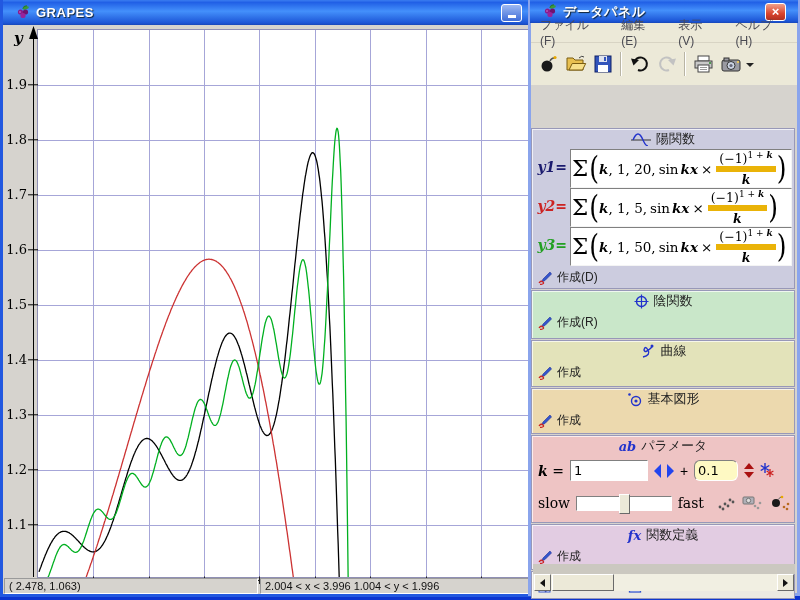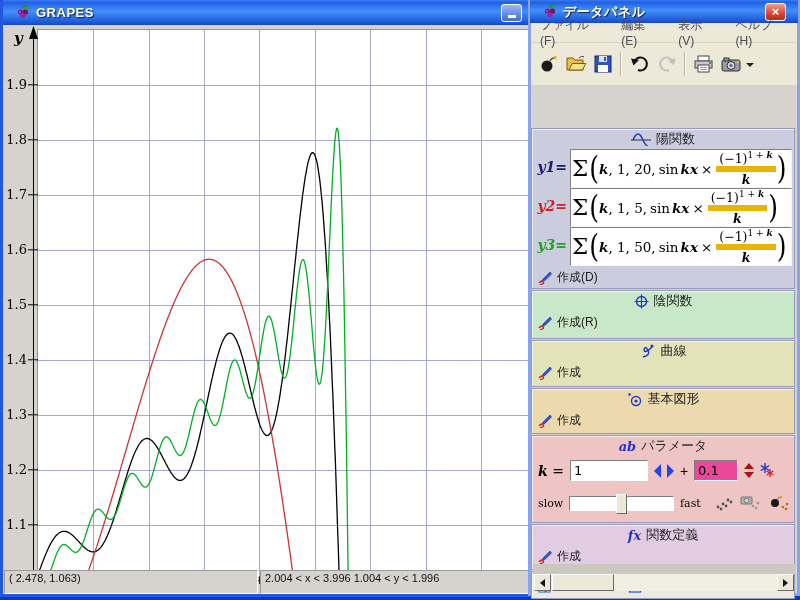--- a/index.html
+++ b/index.html
@@ -14,21 +14,21 @@
   .titlebar .title { color:#fff; font-weight:bold; font-size:13px; margin-left:5px;
     text-shadow:1px 1px 1px #123; letter-spacing:.5px; }
   .win-btn { width:21px; height:18px; border-radius:3px; margin-left:2px;
     border:1px solid #fff; display:flex; align-items:flex-end; justify-content:center;
     background:linear-gradient(180deg,#9db9f2,#3e6cd8); }
   .win-btn .dash { width:8px; height:3px; background:#fff; margin-bottom:3px; }
   .close-btn { background:linear-gradient(180deg,#f0a089,#d9442e 60%,#b03020); color:#fff;
     font-weight:bold; font-size:13px; line-height:16px; align-items:center; }
   #grapes-client { position:absolute; left:0; top:25px; right:0; bottom:0; background:#d6d3ce; }
   #graph-svg { position:absolute; left:0; top:0; }
-  .statusbar { position:absolute; left:1px; right:1px; bottom:0; height:24px; display:flex; gap:2px; }
+  .statusbar { position:absolute; left:1px; right:1px; bottom:0; height:16px; display:flex; gap:2px; }
   .status-cell { background:#d6d3ce; border:1px solid; border-color:#9a9a9a #ffffff #ffffff #9a9a9a;
     font-size:11px; line-height:15px; padding-left:4px; overflow:hidden; white-space:nowrap; color:#111; }
   .status-cell.c1 { width:254px; } .status-cell.c2 { flex:1; }
 
   
   #data-panel { position:absolute; left:528px; top:0; width:272px; height:596px;
     background:#d6d3ce; border:3px solid #8aa4ec; border-top:none; }
   #data-panel .titlebar { height:23px; margin:0 -1px; }
   .menubar { height:20px; background:#ece9d8; display:flex; align-items:center;
     font-size:12px; color:#4a4a52; border-bottom:1px solid #d8d4c4; }
@@ -69,28 +69,28 @@
   .frac sup { font-size:9px; vertical-align:super; }
   .frac .den { padding-top:1px; }
 
   
   .param-row1 { position:absolute; left:6px; top:24px; display:flex; align-items:center; gap:6px; }
   .param-row2 { position:absolute; left:6px; top:57px; right:4px; display:flex; align-items:center; gap:6px; }
   .k-label { font-family:"DejaVu Serif",serif; font-size:14px; }
   .k-label i { font-weight:bold; }
   .param-input { width:78px; height:21px; border:1px solid; border-color:#808080 #fff #fff #808080;
     background:#fff; font-size:13px; padding:0 3px; font-family:"DejaVu Sans",sans-serif; }
-  .step-input { width:44px; background:#ec4899; }
+  .step-input { width:44px; background:#fef9c3;border-radius:6px; }
   .arrow-left,.arrow-right { width:0; height:0; border:7px solid transparent; cursor:pointer; }
   .arrow-left { border-right-color:#2244ee; border-left-width:0; }
   .arrow-right { border-left-color:#2244ee; border-right-width:0; }
   .spinner { display:flex; flex-direction:column; gap:3px; }
   .spin-up { width:0;height:0;border:5px solid transparent;border-bottom:6px solid #aa1111;border-top-width:0; }
   .spin-down { width:0;height:0;border:5px solid transparent;border-top:6px solid #aa1111;border-bottom-width:0; }
-  .sf-label { font-family:"DejaVu Serif",serif; font-size:11px; }
+  .sf-label { font-family:"DejaVu Serif",serif; font-size:14px; }
   .slider-track { width:116px; height:15px; background:#fff; border:1px solid;
     border-color:#808080 #fff #fff #808080; position:relative; }
   .slider-thumb { position:absolute; left:45%; top:-3px; width:11px; height:20px;
     background:#ece9d8; border:1px solid; border-color:#fff #6a6a6a #6a6a6a #fff; }
   .paw-btn { width:24px; height:20px; display:flex; align-items:center; justify-content:center; }
 
   .icon-label-gap { display:flex; align-items:center; gap:5px; }
   .hdr-ital { font-family:"DejaVu Serif",serif; font-style:italic; font-weight:bold; color:#2233cc; font-size:13px; }
 
   

